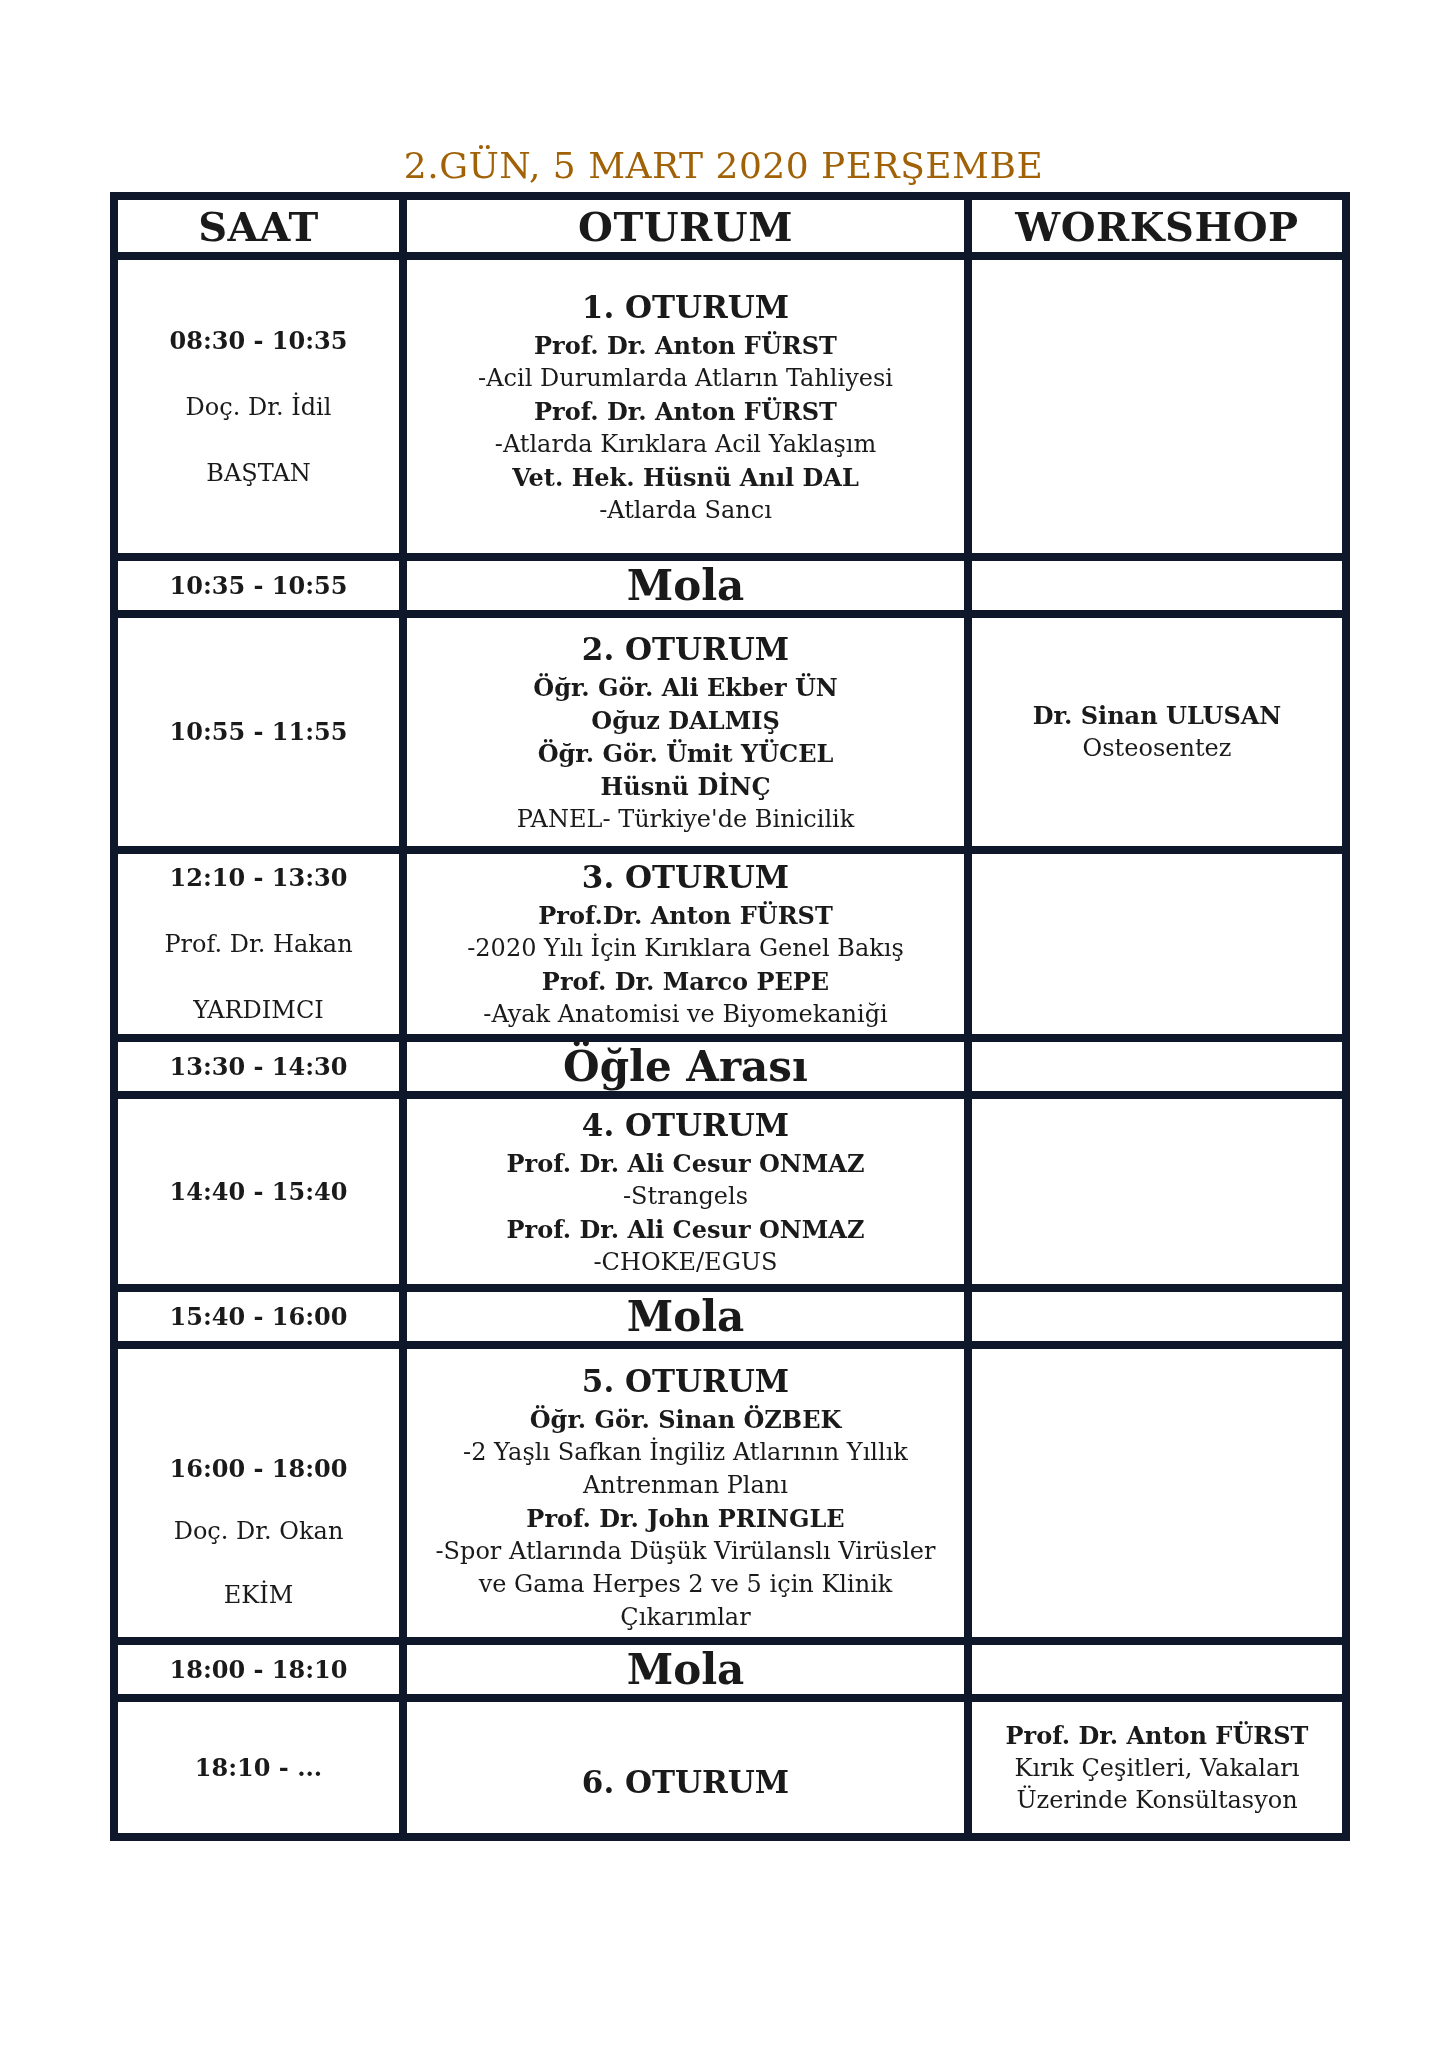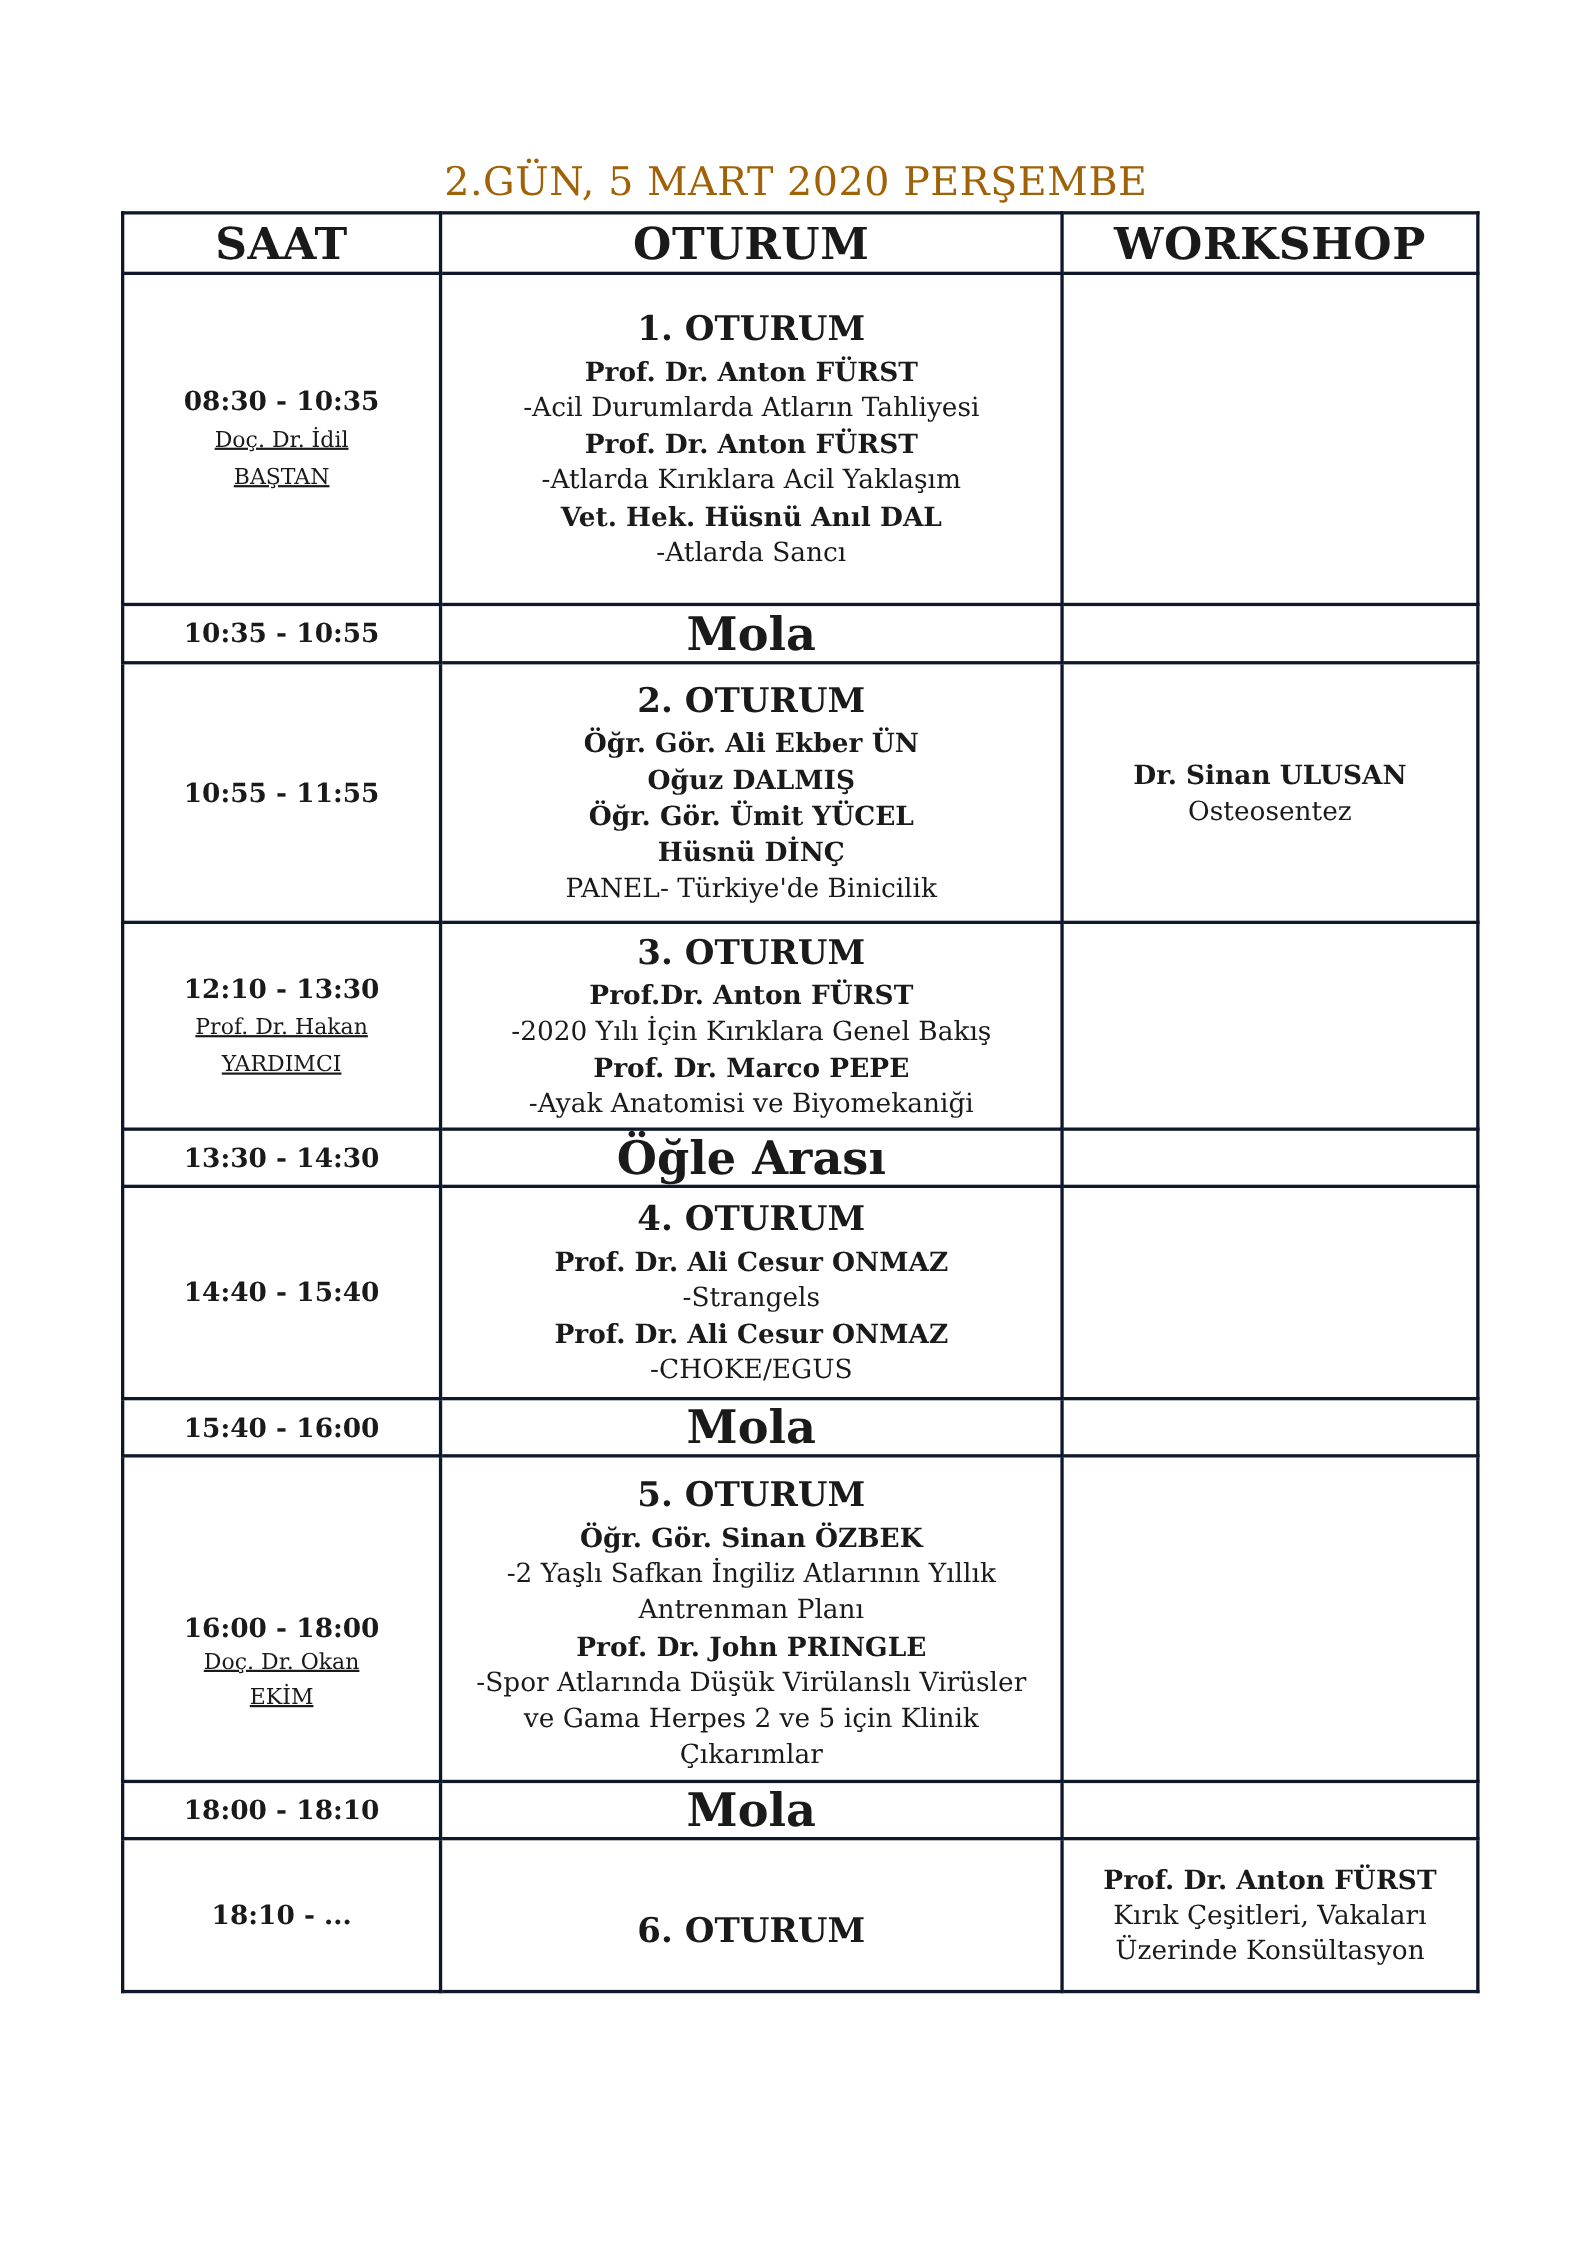--- a/index.html
+++ b/index.html
@@ -10,28 +10,28 @@
   .page-title {
     position: absolute; top: 145px; left: 0; width: 1447px;
     text-align: center; font-size: 36px; font-weight: normal; letter-spacing: 0.5px;
     font-family: "DejaVu Serif", serif; color: #a16207;
   }
   table.schedule {
     position: absolute; top: 192px; left: 110px; width: 1232px;
     border-collapse: collapse; table-layout: fixed;
   }
   table.schedule td, table.schedule th {
-    border: 3px solid #0f172a; text-align: center; vertical-align: middle; padding: 0 6px;
+    border: 8px solid #0f172a; text-align: center; vertical-align: middle; padding: 0 6px;
   }
   col.c-time { width: 289px; }
   col.c-session { width: 565px; }
   col.c-workshop { width: 378px; }
   th { font-size: 40px; font-weight: bold; height: 52px; letter-spacing: 0.5px; }
   .time { font-size: 24px; font-weight: bold; line-height: 34px; }
-  .chair { font-size: 20px; text-decoration: underline; line-height: 34px; font-weight: normal; }
+  .chair { font-size: 24px; line-height: 34px; font-weight: normal; margin-top: 32px; }
   .s-title { font-size: 31px; font-weight: bold; line-height: 40px; margin-bottom: 2px; }
   .speaker { font-size: 24px; font-weight: bold; line-height: 33px; }
   .topic { font-size: 24px; font-weight: normal; line-height: 33px; }
   .brk { font-size: 42px; font-weight: bold; }
   .ws-speaker { font-size: 24px; font-weight: bold; line-height: 32px; }
   .ws-topic { font-size: 24px; line-height: 32px; }
   td.top { vertical-align: top; padding-top: 18px; }
 </style>
 </head>
 <body>

